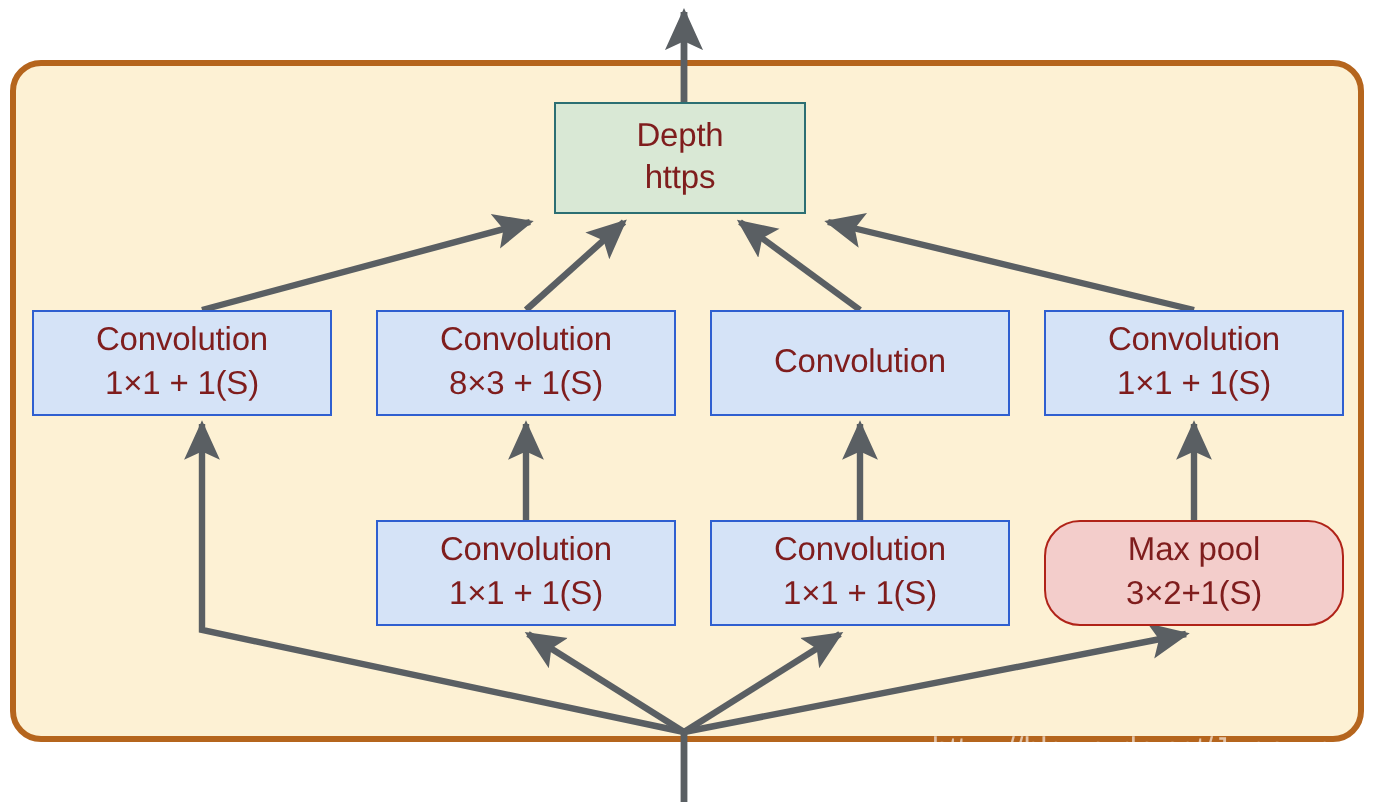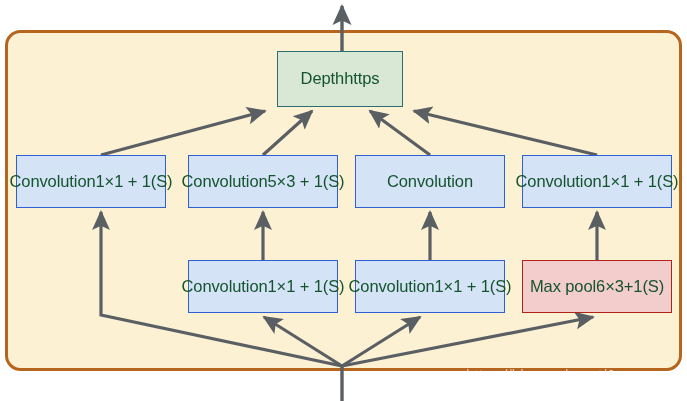--- a/index.html
+++ b/index.html
@@ -21,45 +21,46 @@
     position: absolute;
     left: 0;
     top: 0;
     width: 687px;
     height: 401px;
   }
   .node-box {
     position: absolute;
     box-sizing: border-box;
     display: flex;
-    flex-direction: row;
+    flex-direction: column;
     align-items: center;
     justify-content: center;
     border-width: 1.6px;
     border-style: solid;
     font-size: 16.5px;
     line-height: 1.28;
-    color: #14532d;
+    color: #7f1d1d;
     letter-spacing: -0.1px;
     white-space: nowrap;
   }
   .node-line {
     display: block;
   }
   .box-conv {
     background: #d5e3f7;
     border-color: #2f5fd0;
   }
   .box-concat {
     background: #d9e8d5;
     border-color: #2c6f73;
   }
   .box-pool {
     background: #f3cdcb;
     border-color: #b02318;
+    border-radius: 18px;
   }
   #watermark {
     position: absolute;
     left: 466px;
     top: 366px;
     font-size: 15px;
     color: rgba(255,255,255,0.62);
     letter-spacing: 0.1px;
     white-space: nowrap;
     pointer-events: none;
@@ -113,21 +114,21 @@
     <span class="node-line">https</span>
   </div>
 
   <div class="node-box box-conv" style="left:16px; top:155px; width:150px; height:53px;">
     <span class="node-line">Convolution</span>
     <span class="node-line">1×1 + 1(S)</span>
   </div>
 
   <div class="node-box box-conv" style="left:188px; top:155px; width:150px; height:53px;">
     <span class="node-line">Convolution</span>
-    <span class="node-line">5×3 + 1(S)</span>
+    <span class="node-line">8×3 + 1(S)</span>
   </div>
 
   <div class="node-box box-conv" style="left:355px; top:155px; width:150px; height:53px;">
     <span class="node-line">Convolution</span>
   </div>
 
   <div class="node-box box-conv" style="left:522px; top:155px; width:150px; height:53px;">
     <span class="node-line">Convolution</span>
     <span class="node-line">1×1 + 1(S)</span>
   </div>
@@ -137,18 +138,18 @@
     <span class="node-line">1×1 + 1(S)</span>
   </div>
 
   <div class="node-box box-conv" style="left:355px; top:260px; width:150px; height:53px;">
     <span class="node-line">Convolution</span>
     <span class="node-line">1×1 + 1(S)</span>
   </div>
 
   <div class="node-box box-pool" style="left:522px; top:260px; width:150px; height:53px;">
     <span class="node-line">Max pool</span>
-    <span class="node-line">6×3+1(S)</span>
+    <span class="node-line">3×2+1(S)</span>
   </div>
 
   <div id="watermark">https://blog.csdn.net/Jwenxue</div>
 
 </div>
 
 </body></html>

